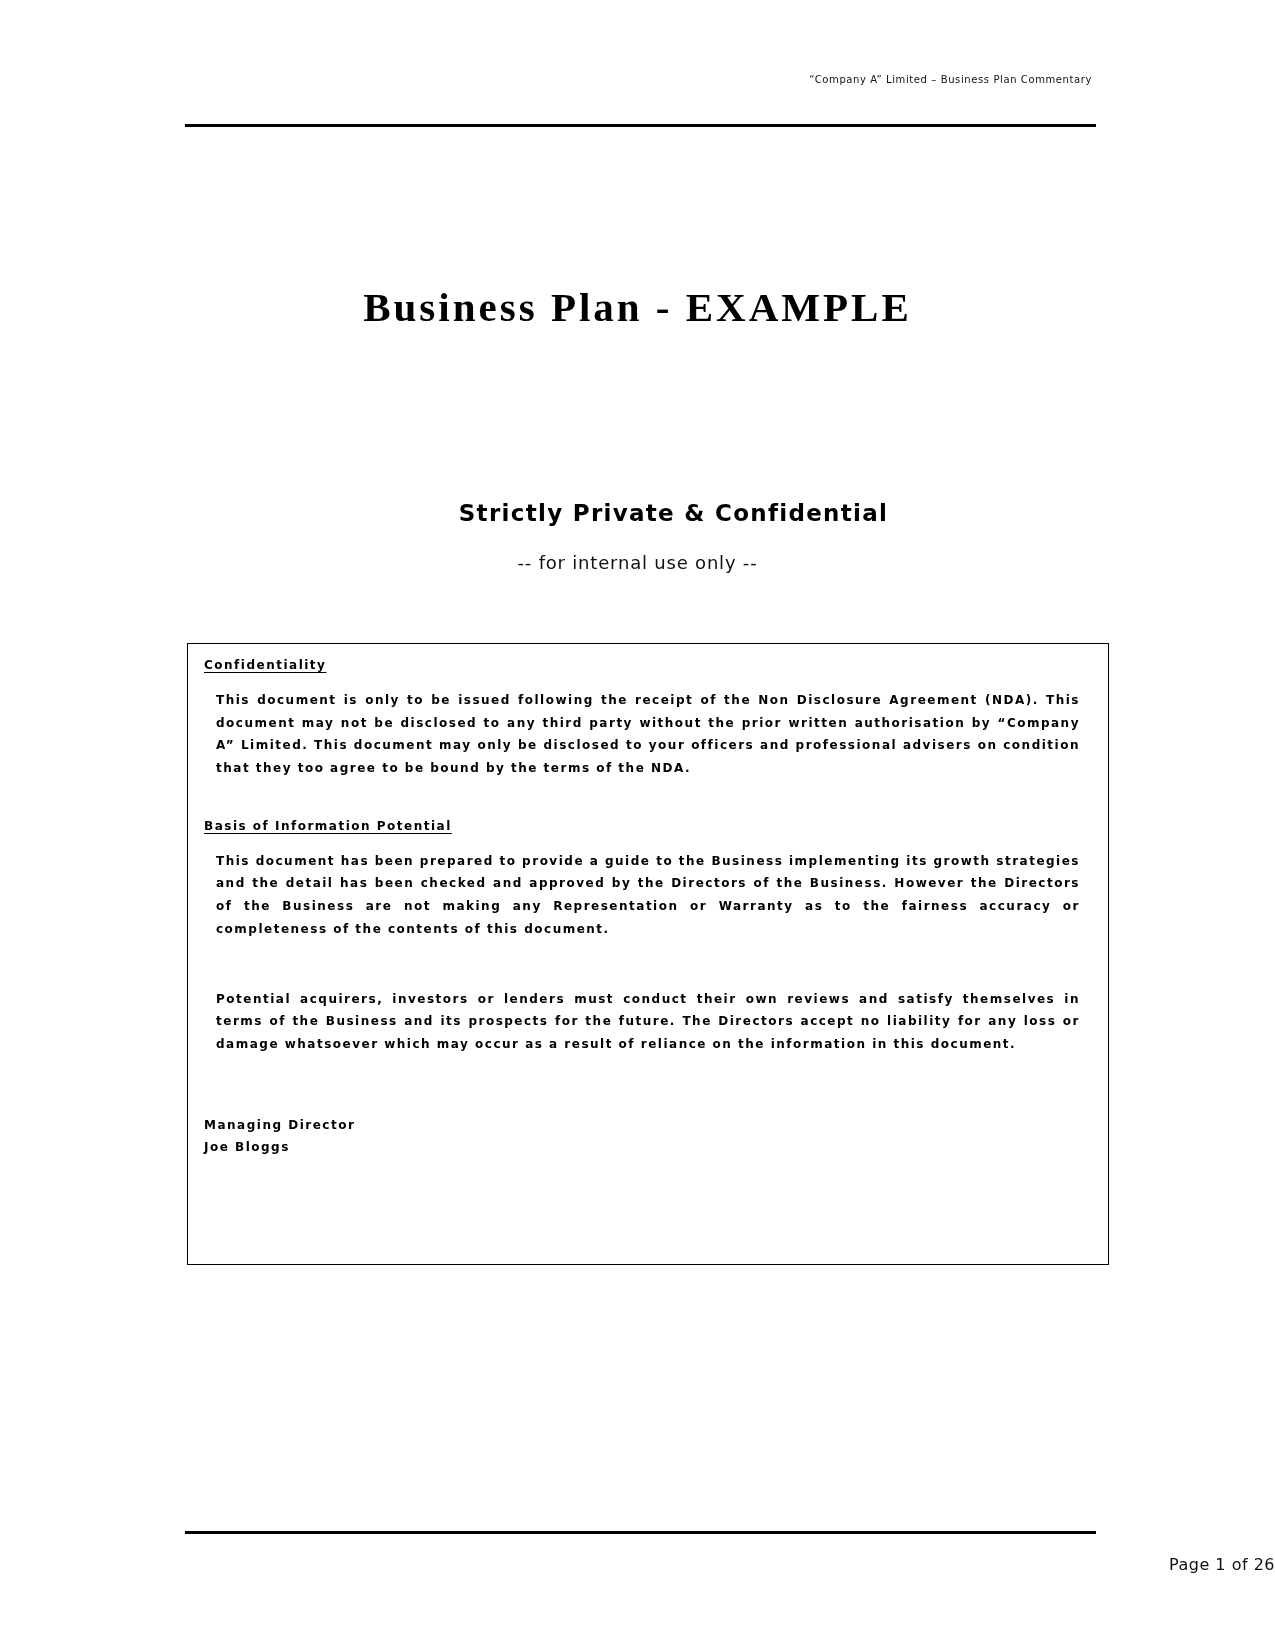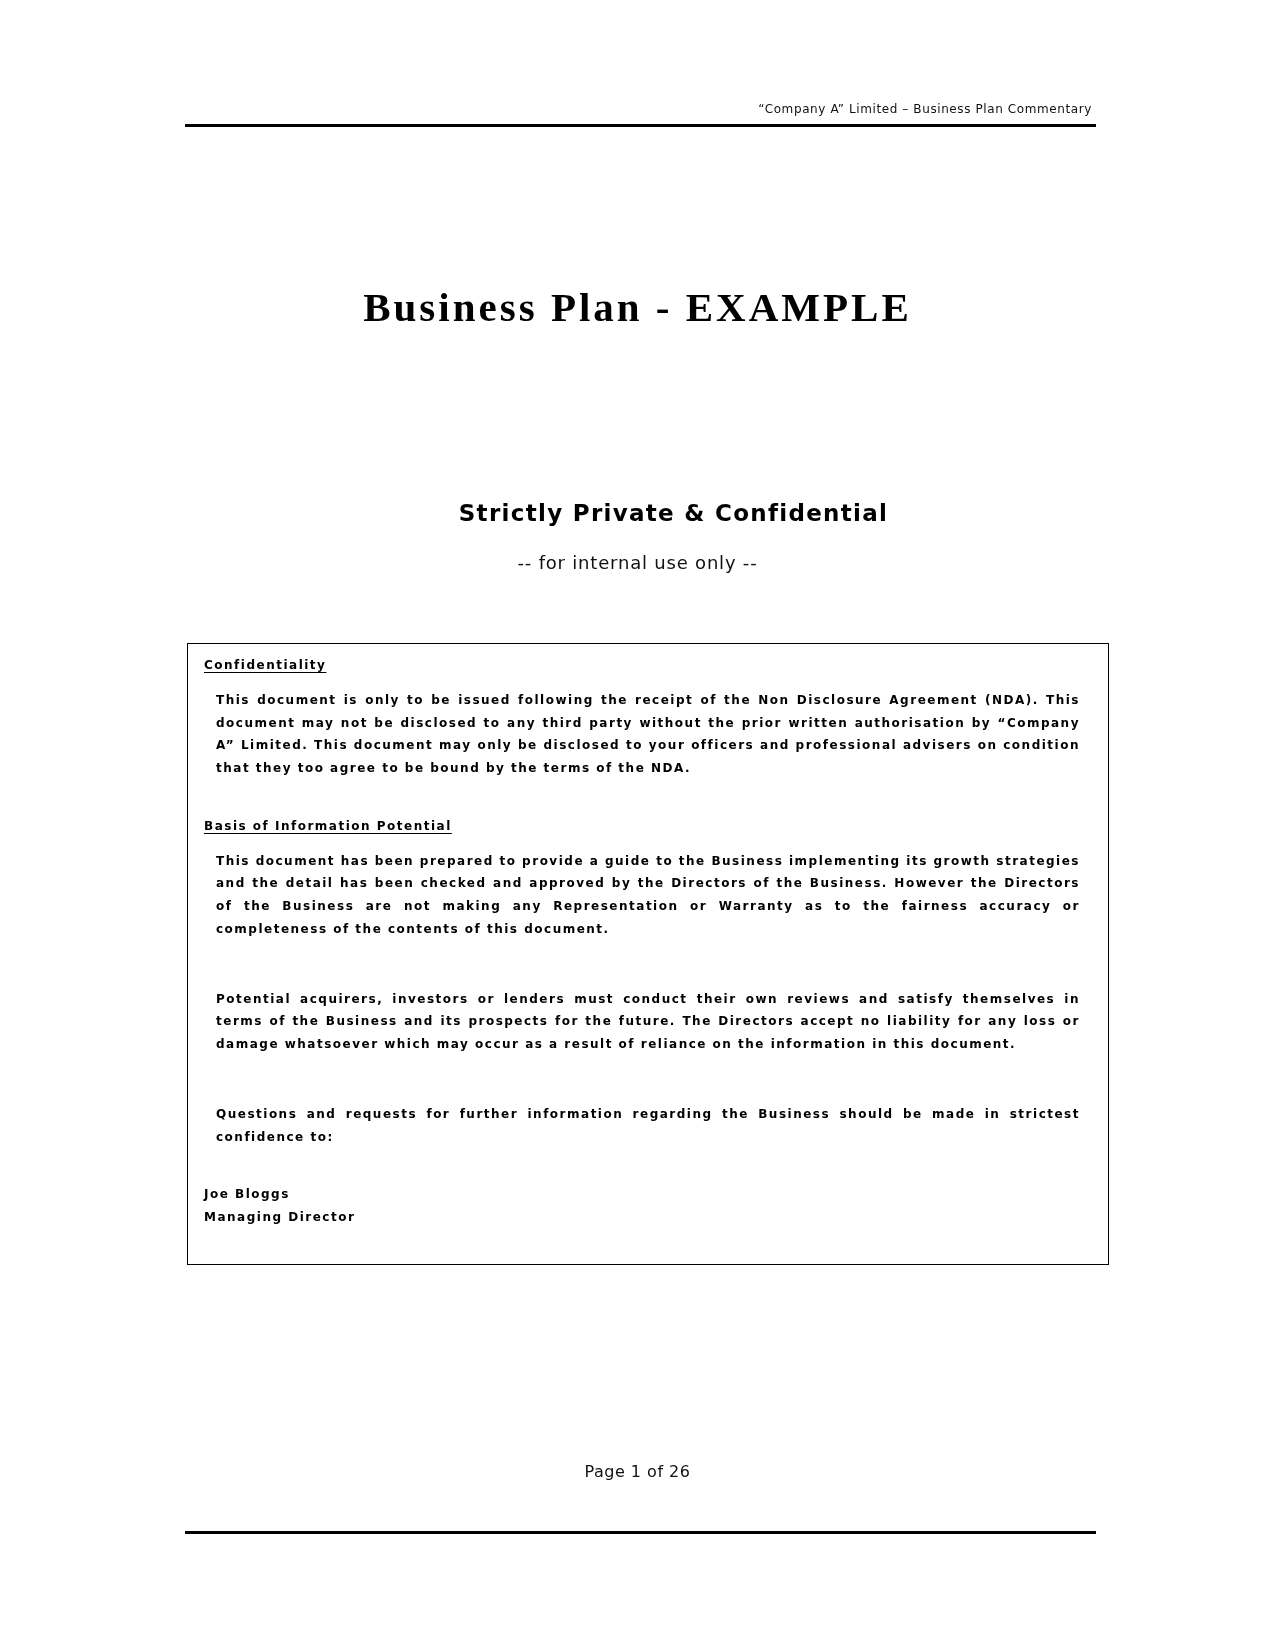--- a/index.html
+++ b/index.html
@@ -1,38 +1,38 @@
 <!DOCTYPE html>
 <html><head>
   <meta charset="utf-8">
   <style>
     html, body { margin: 0; padding: 0; background: #ffffff; }
     body { width: 1275px; height: 1650px; position: relative; overflow: hidden;
            font-family: "DejaVu Sans", sans-serif; color: #000; }
-    .page-header-text { position: absolute; top: 74px; right: 183px; font-size: 12px;
-           letter-spacing: 0.6px; color: #111; white-space: nowrap; margin-top: 28px; }
+    .page-header-text { position: absolute; top: 74px; right: 183px; font-size: 10px;
+           letter-spacing: 0.6px; color: #111; white-space: nowrap; }
     .rule { position: absolute; left: 185px; width: 911px; height: 3px; background: #000; }
     .rule.top { top: 124px; }
     .rule.bottom { top: 1531px; }
     .title { position: absolute; top: 283px; left: 0; width: 1275px; text-align: center;
            font-size: 41px; font-weight: bold; letter-spacing: 3px; font-family: Liberation Serif, serif; }
     .subtitle { position: absolute; top: 500px; left: 0; width: 1275px; text-align: center;
            font-size: 23px; font-weight: bold; letter-spacing: 1.3px; margin-left: 36px; }
     .tagline { position: absolute; top: 552px; left: 0; width: 1275px; text-align: center;
            font-size: 18px; letter-spacing: 0.8px; color: #111; }
     .notice-box { position: absolute; top: 643px; left: 187px; width: 922px; height: 622px;
            border: 1.5px solid #000; box-sizing: border-box; }
     .notice-inner { position: absolute; left: 16px; right: 16px; top: 10px;
            font-size: 12px; font-weight: bold; line-height: 22.8px; letter-spacing: 1.5px;
            text-align: justify; }
     .notice-inner p { margin: 12px; }
     .notice-inner .gap { height: 22.8px; }
     .section-heading { text-decoration: underline; text-underline-offset: 3px; display: inline-block; }
     .contact-line { display: block; }
-    .footer-text { position: absolute; top: 1462px; left: 0; width: 1275px; text-align: center;
+    .footer-text { position: absolute; top: 1555px; left: 0; width: 1275px; text-align: right;
            font-size: 16px; letter-spacing: 0.5px; color: #111; }
   </style>
 </head>
 <body>
 
 <div class="page-header-text">“Company A” Limited –  Business Plan Commentary</div>
 <div class="rule top"></div>
 
 <div class="title">Business Plan - EXAMPLE</div>
 <div class="subtitle">Strictly Private &amp; Confidential</div>
@@ -41,21 +41,20 @@
 <div class="notice-box">
   <div class="notice-inner">
     <span class="section-heading">Confidentiality</span>
     <p>This document is only to be issued following the receipt of the Non Disclosure Agreement (NDA).  This document may not be disclosed to any third party without the prior written authorisation by “Company A” Limited.  This document may only be disclosed to your officers and professional advisers on condition that they too agree to be bound by the terms of the NDA.</p>
     <div class="gap"></div>
     <span class="section-heading">Basis of Information Potential</span>
     <p>This document has been prepared to provide a guide to the Business implementing its growth strategies and the detail has been checked and approved by the Directors of the Business.  However the Directors of the Business are not making any Representation or Warranty as to the fairness accuracy or completeness of the contents of this document.</p>
     <div class="gap"></div>
     <p>Potential acquirers, investors or lenders must conduct their own reviews and satisfy themselves in terms of the Business and its prospects for the future.  The Directors accept no liability for any loss or damage whatsoever which may occur as a result of reliance on the information in this document.</p>
     <div class="gap"></div>
-    <p>Questions and requests for further information regarding the Business should be made in strictest confidence to:</p>
     <div class="gap"></div>
+    <span class="contact-line">Managing Director</span>
     <span class="contact-line">Joe Bloggs</span>
-    <span class="contact-line">Managing Director</span>
   </div>
 </div>
 
 <div class="rule bottom"></div>
 <div class="footer-text">Page 1 of 26</div>
 
 </body></html>

